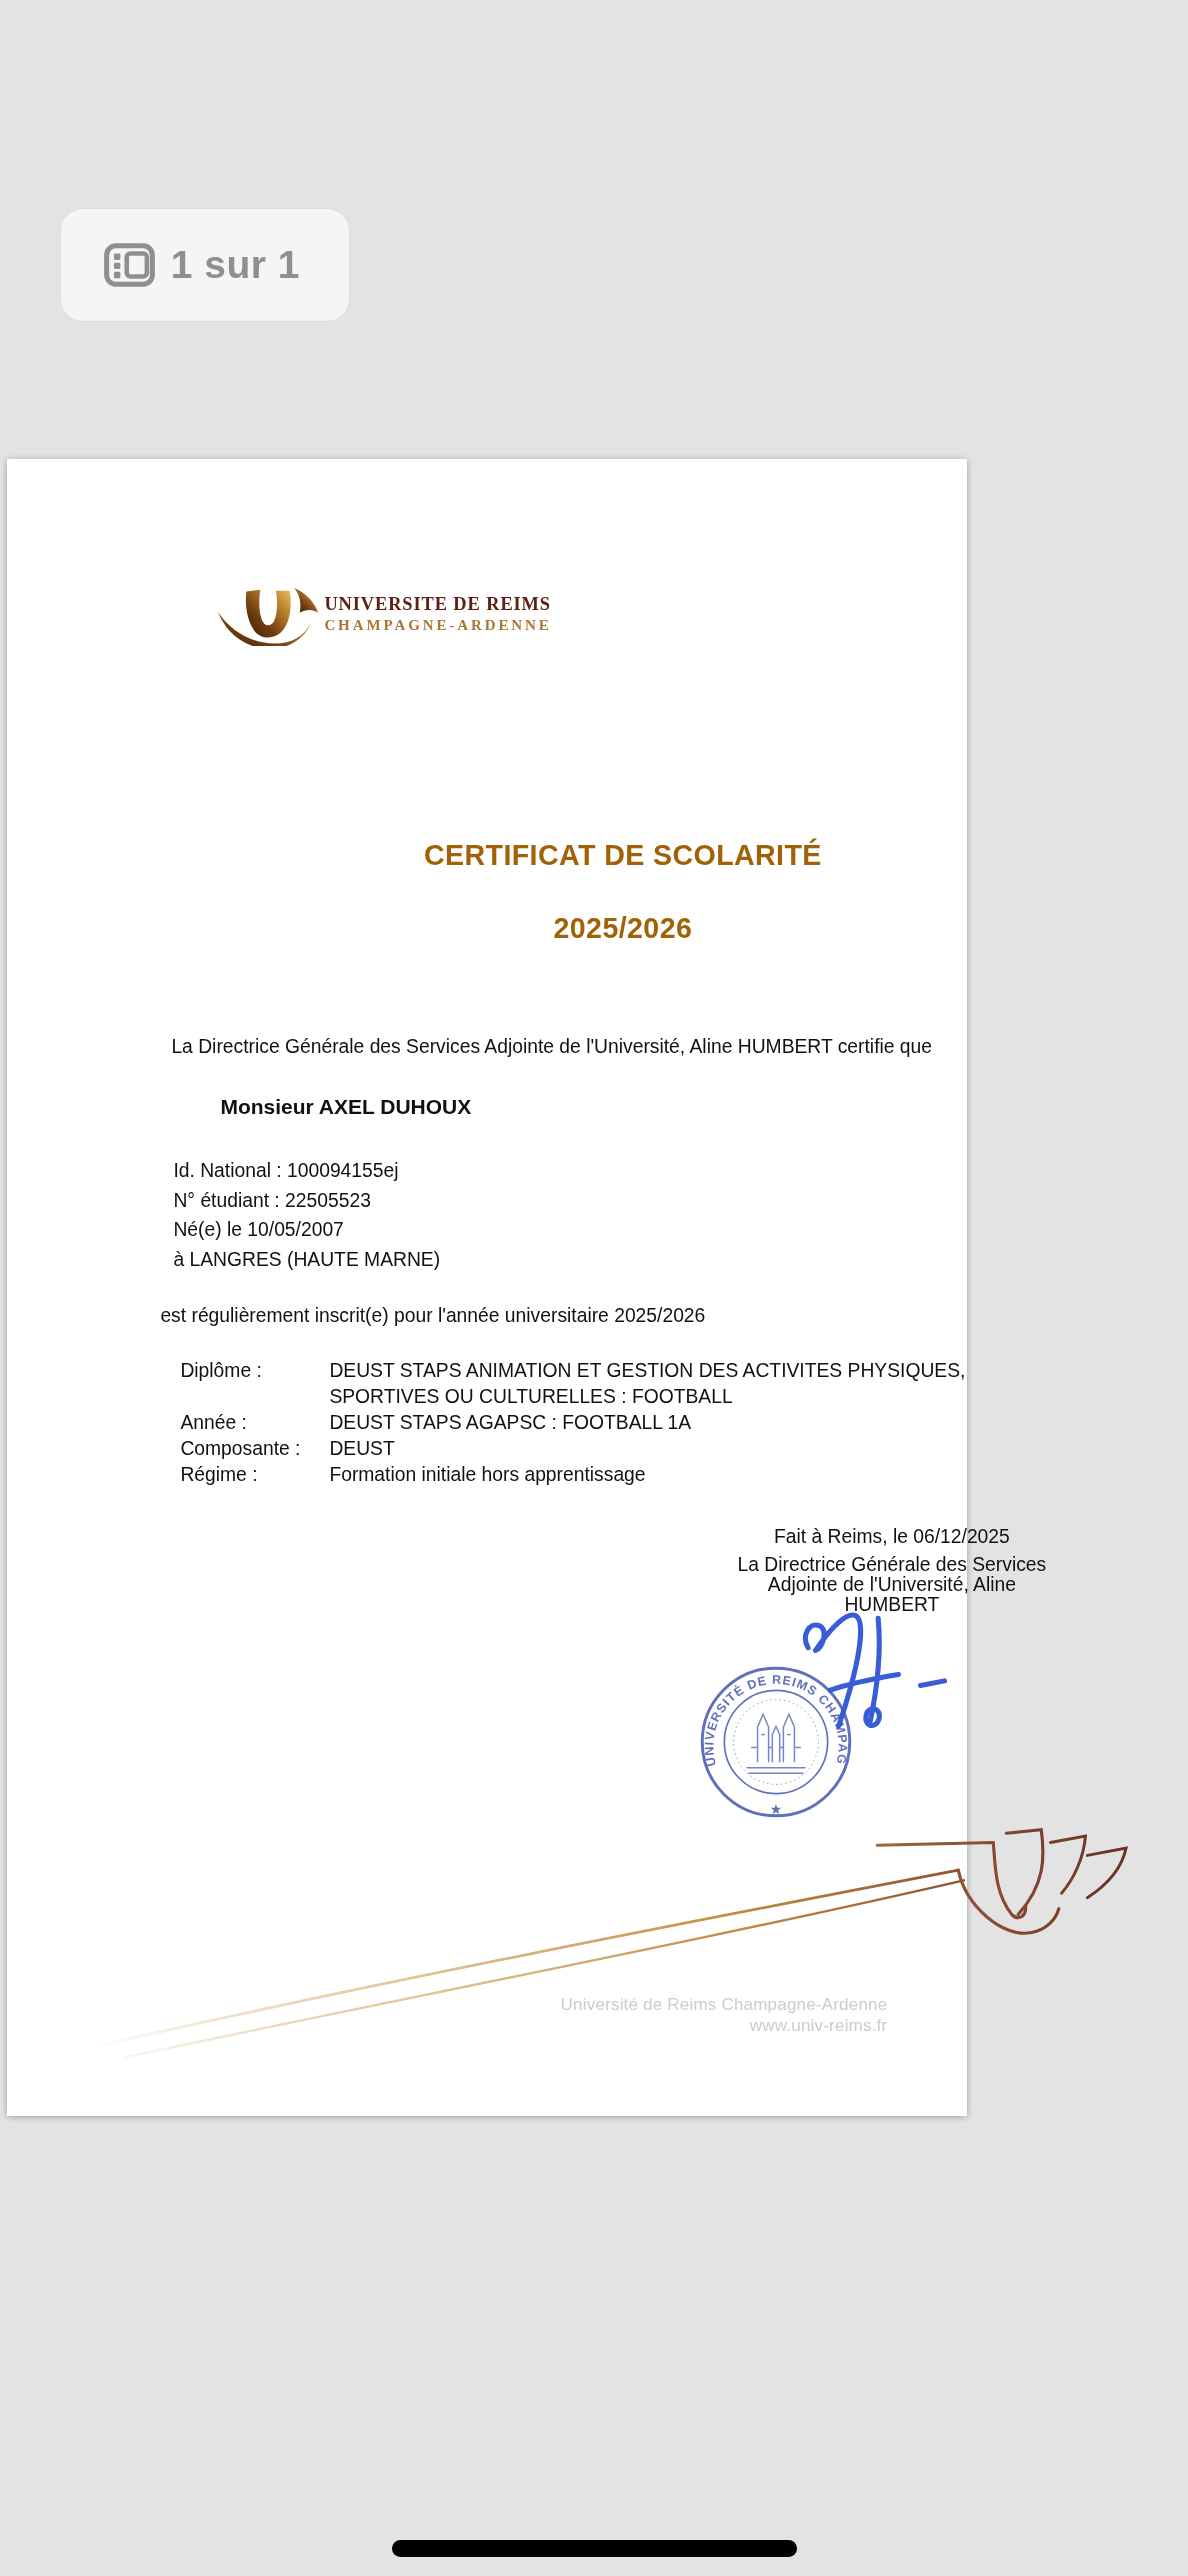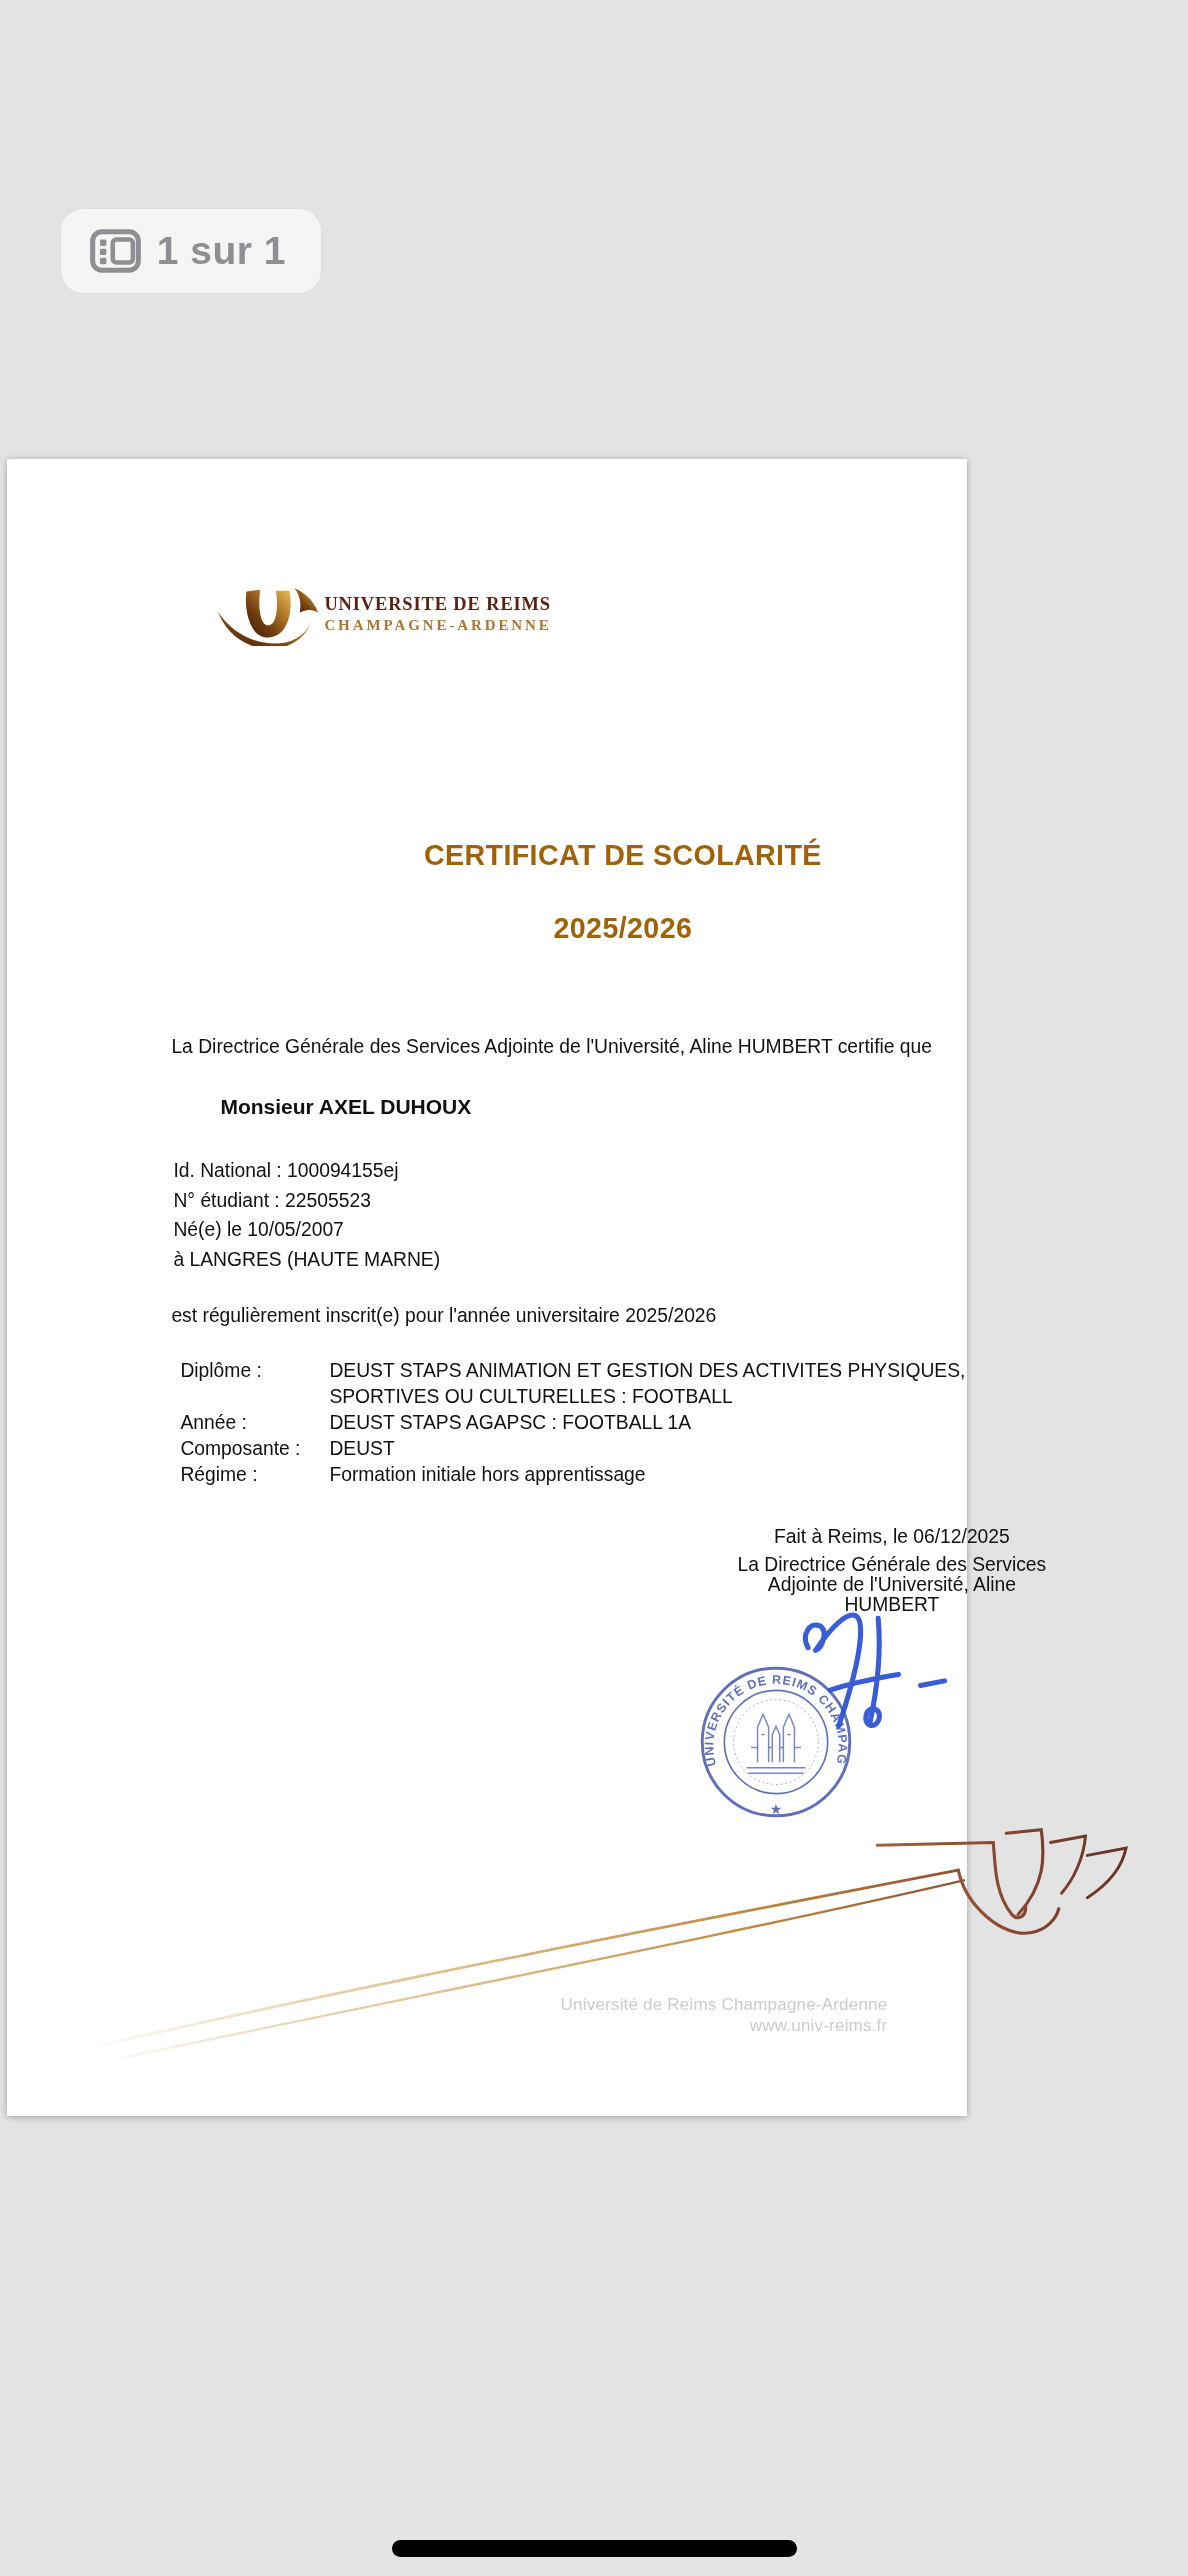--- a/index.html
+++ b/index.html
@@ -6,21 +6,21 @@
   body{
     width:1188px;height:2576px;position:relative;overflow:hidden;
     background:#e3e3e4;
     font-family:"Liberation Sans","DejaVu Sans",sans-serif;
     -webkit-font-smoothing:antialiased;
   }
   
   .page-indicator{
     position:absolute;left:61px;top:209px;width:260px;height:84px;
     background:#f5f5f6;border-radius:22px;
-    display:flex;align-items:center;gap:14.7px;padding:0;
+    display:flex;align-items:center;gap:14.7px;padding:14px;
     box-shadow:0 0 0 0.9px rgba(0,0,0,0.02);
   }
   .page-indicator svg{margin-left:28px;flex:0 0 auto;}
   .page-indicator .pi-label{
     font-size:39px;font-weight:bold;color:#8e8e93;letter-spacing:0.5px;
   }
   .home-indicator{
     position:absolute;left:392px;top:2540px;width:405px;height:16.6px;
     background:#000;border-radius:8.3px;
   }
@@ -44,21 +44,21 @@
     font-weight:bold;font-size:15px;letter-spacing:2.9px;color:#a97733;
   }
   .doc-title{
     left:57px;top:380px;width:1117px;text-align:center;
     font-size:28.6px;font-weight:bold;color:#a16207;letter-spacing:0.4px;
   }
   .doc-title2{top:418px;margin-top:35px;}
   .intro{left:164px;top:577px;}
   .student-name{left:197px;top:636px;font-size:21px;font-weight:bold;margin-left:16px;}
   .details{left:166px;top:697px;line-height:29.5px;}
-  .enrollment{left:164px;top:846px;}
+  .enrollment{left:153px;top:846px;}
   .fields{left:173px;top:899px;width:875px;line-height:26px;}
   .field-row{display:flex;}
   .field-label{width:149px;flex:0 0 149px;}
   .field-value{width:709px;}
   .sig-date{left:645px;top:1067px;width:479px;text-align:center;}
   .sig-block{left:645px;top:1096px;width:479px;text-align:center;line-height:20px;}
   .signature-svg{left:790px;top:1150px;}
   .stamp-svg{left:686px;top:1200px;}
   .watermark-svg{left:74px;top:1366px;}
   .doc-footer{

